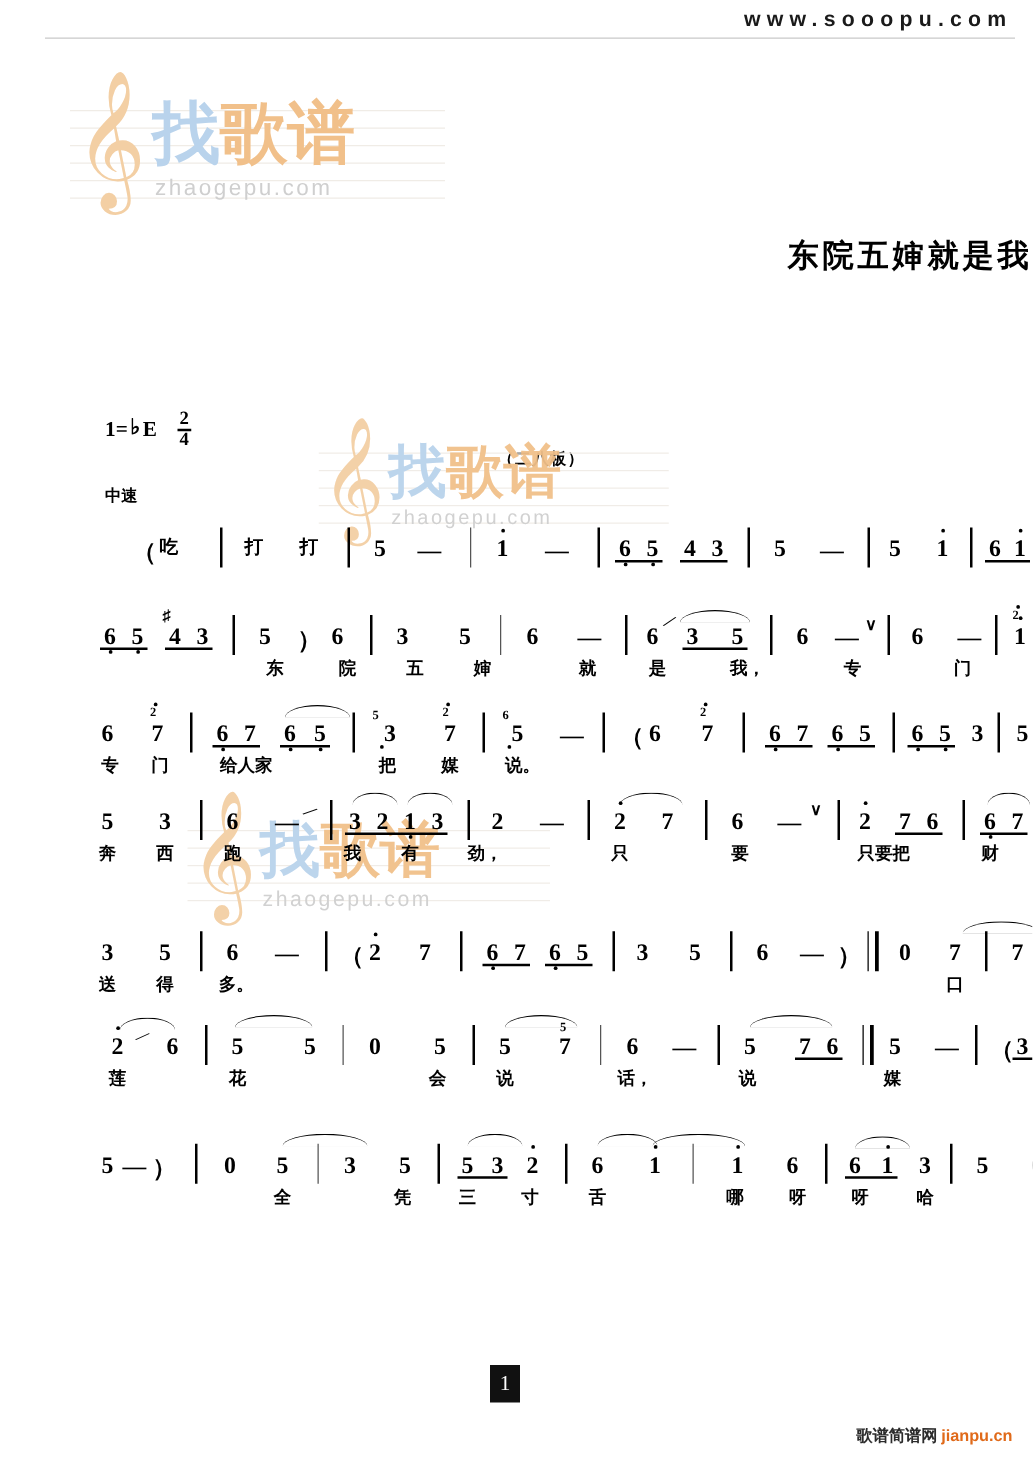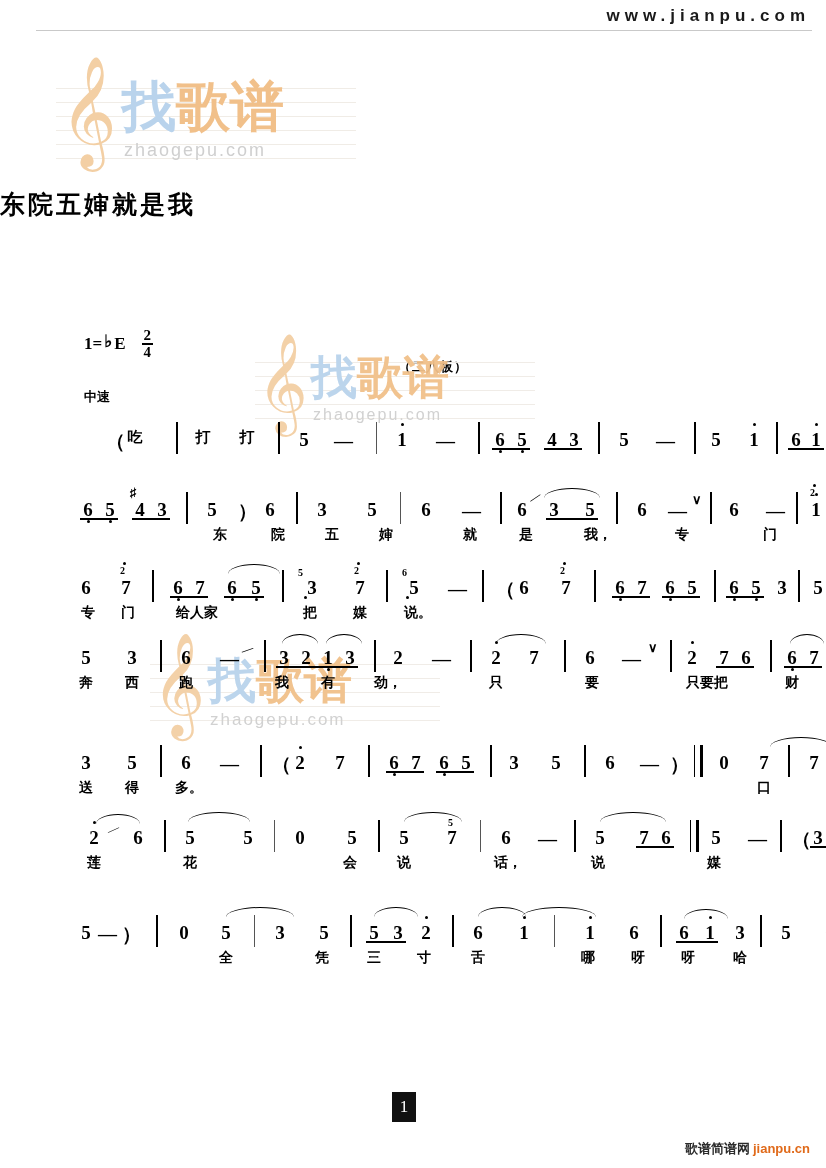--- a/index.html
+++ b/index.html
@@ -96,21 +96,21 @@
   #wm3 { left: 150px; top: 640px; width: 290px; height: 105px; opacity: .95; }
   #wm3 .wm-clef { font-size: 90px; left: 2px; top: 0px; }
   #wm3 .wm-han  { font-size: 48px; left: 58px; top: 16px; }
   #wm3 .wm-sub  { font-size: 17px; left: 60px; top: 70px; }
 
   
   .title {
     position: absolute;
     left: 0; right: 0;
     top: 188px;
-    text-align: left;
+    text-align: right;
     font-family: "DejaVu Serif", serif;
     font-size: 25px;
     font-weight: bold;
     letter-spacing: 3px;
     color: #000;
   }
   .subtitle {
     position: absolute;
     left: 0; right: 0;
     top: 248px;
@@ -309,21 +309,21 @@
     color: #e06a1a;
     font-size: 13px;
     margin-left: 3px;
   }
 </style>
 </head>
 <body>
 
 <div id="page">
 
-  <div class="site-url">www.jianpu.com</div>
+  <div class="site-url">www.sooopu.com</div>
   <div class="top-rule"></div>
 
   <div class="wm" id="wm1">
     <div class="wm-lines">
       <i style="top:26px"></i>
         <i style="top:40px"></i>
         <i style="top:54px"></i>
         <i style="top:68px"></i>
         <i style="top:82px"></i>
         <i style="top:96px"></i>

